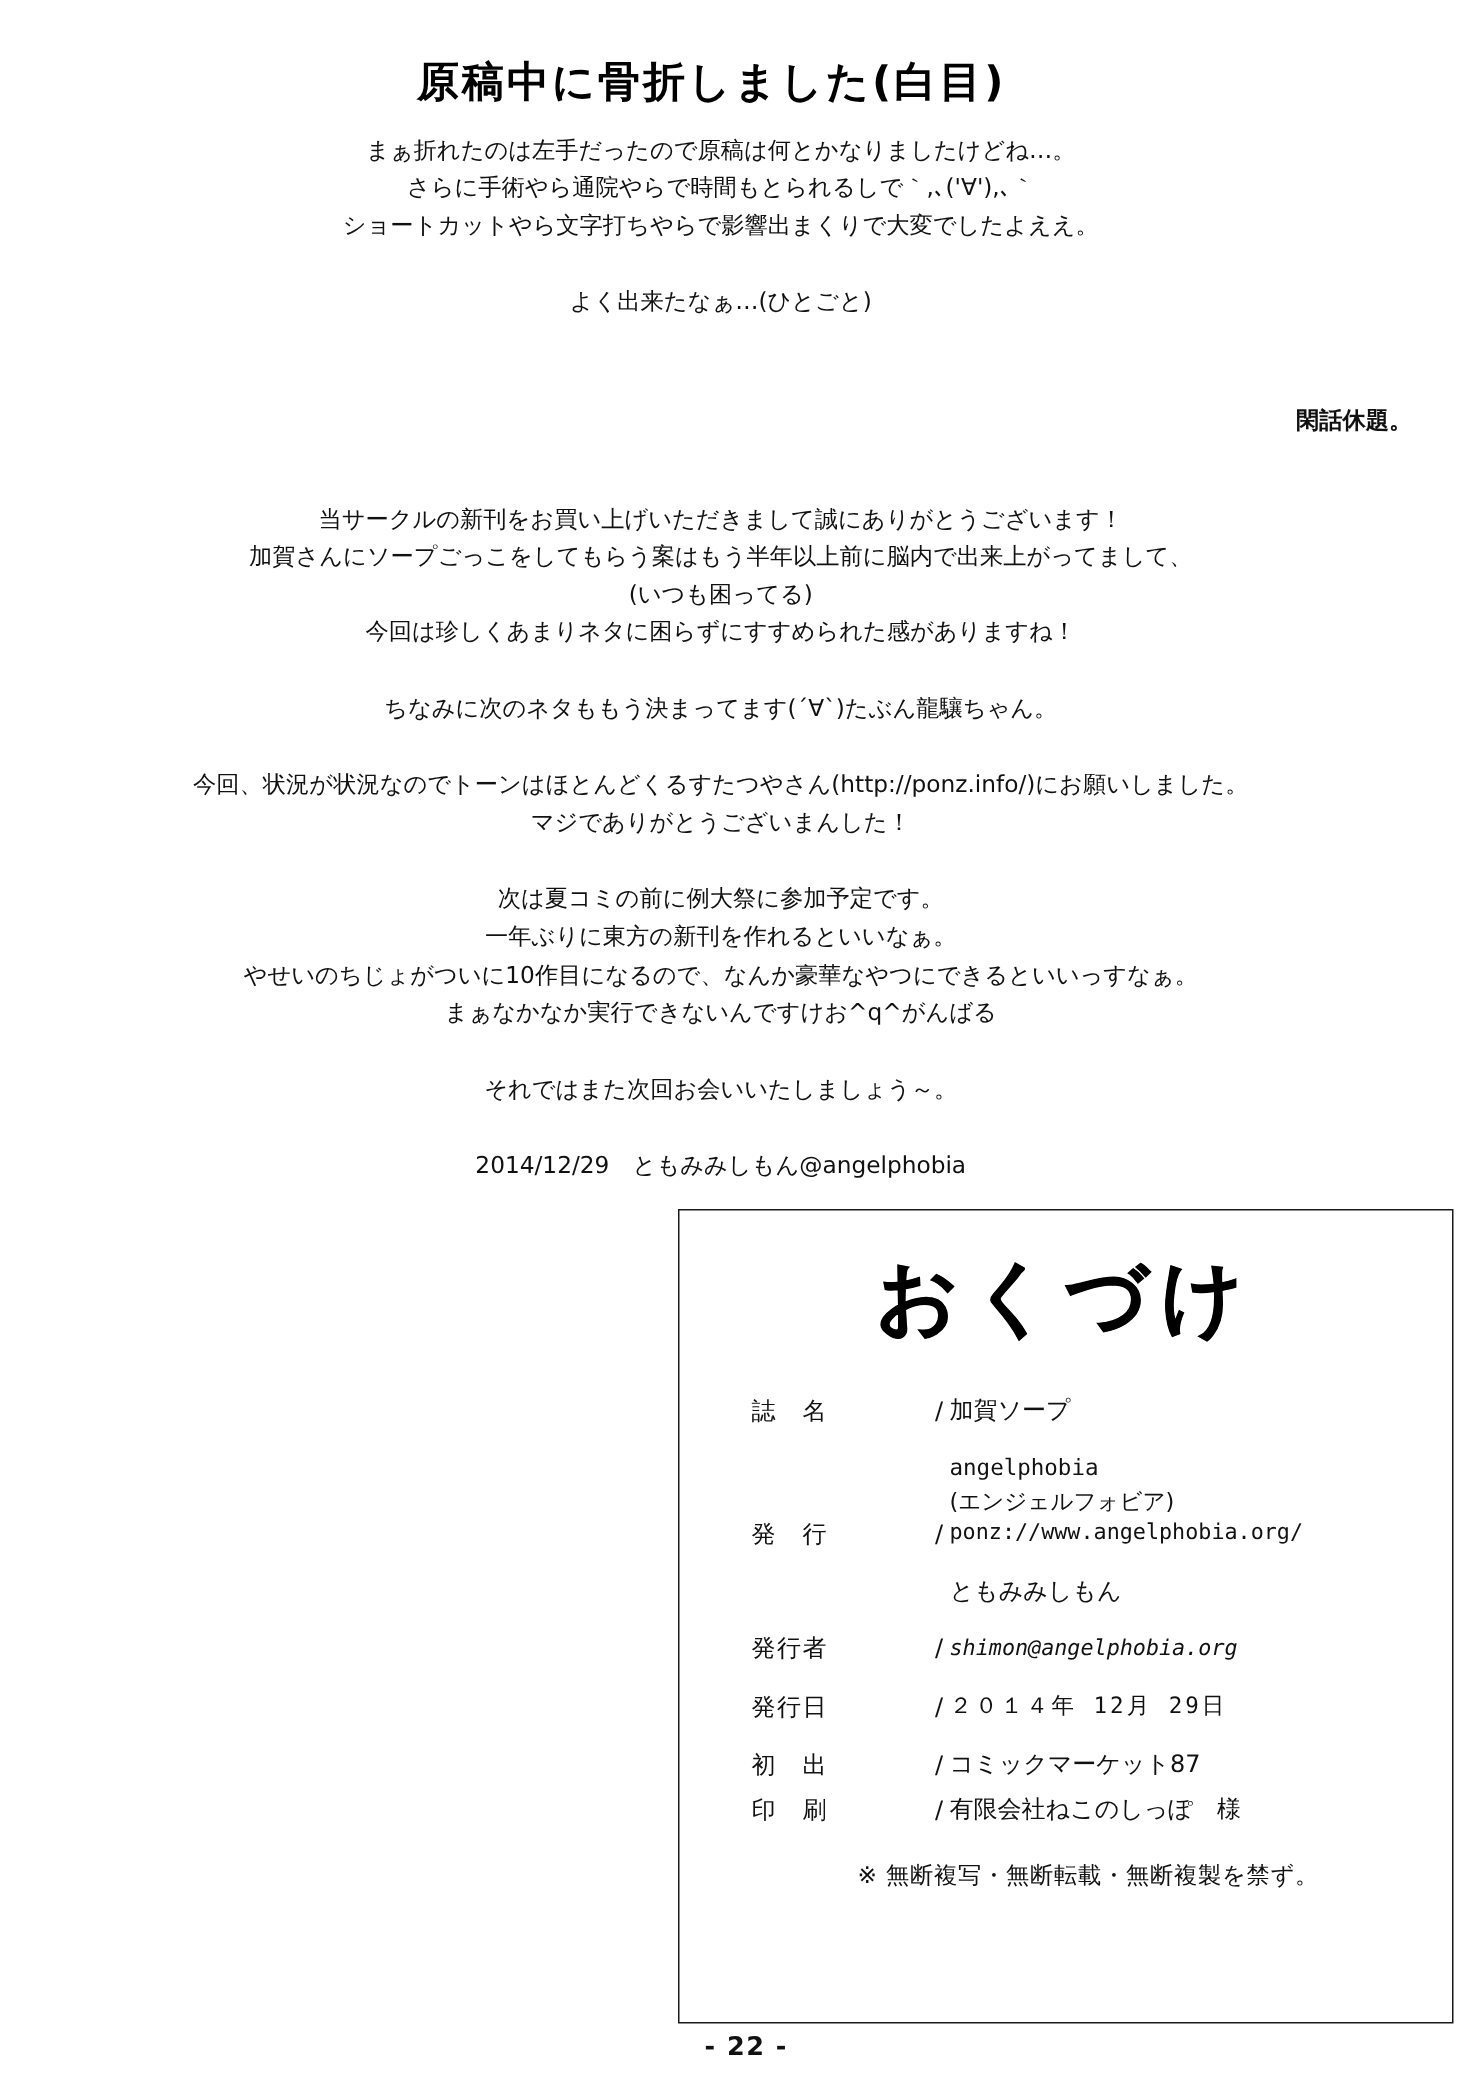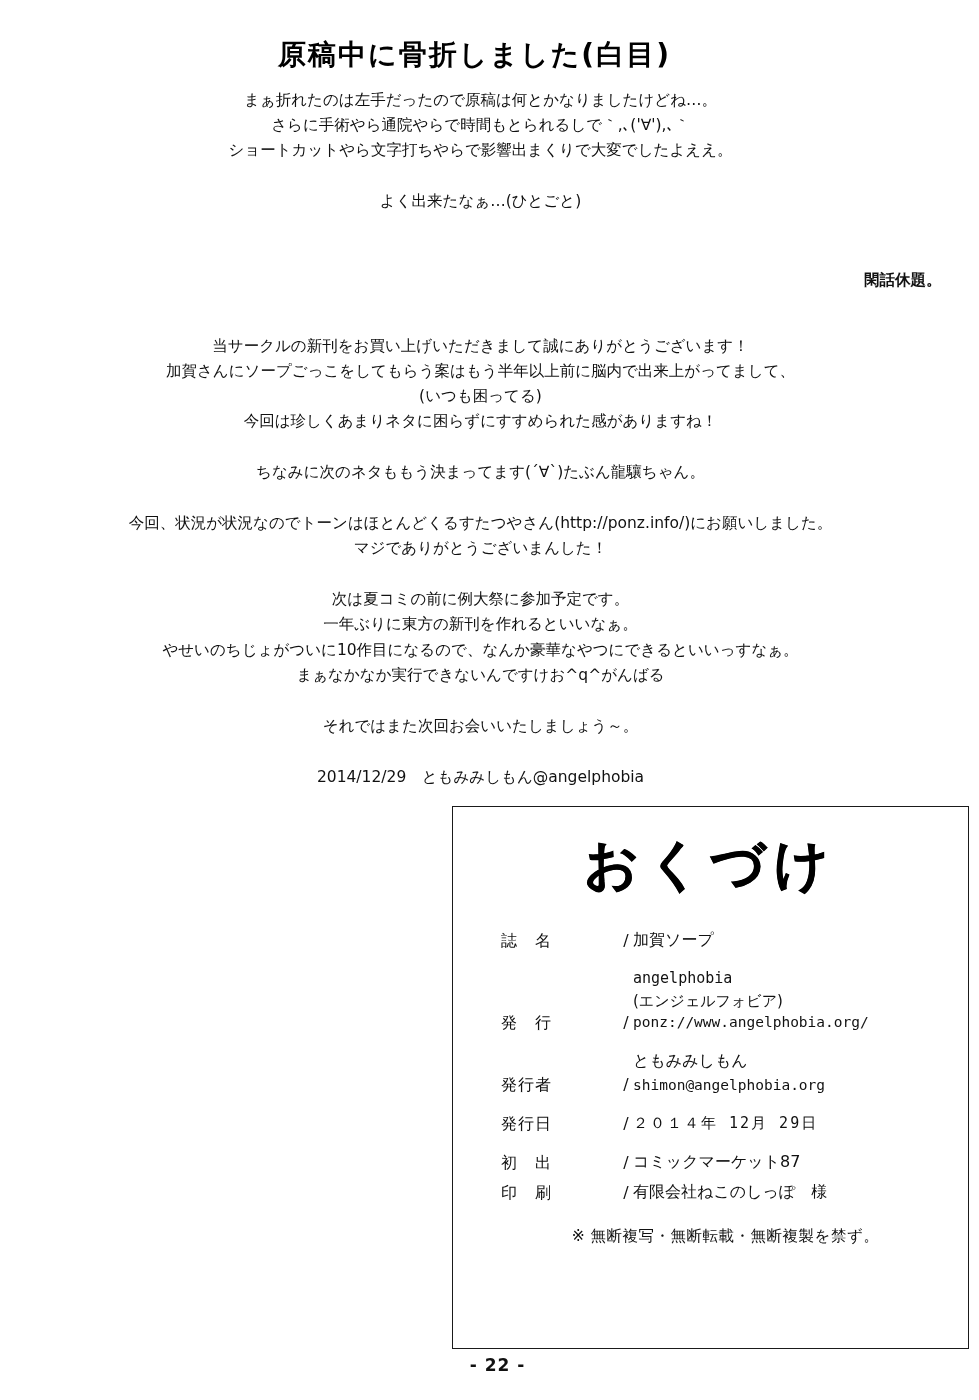--- a/index.html
+++ b/index.html
@@ -131,21 +131,22 @@
   }
   .crow .val .mono {
     display: block;
     font-family: "DejaVu Sans Mono", monospace;
     font-size: 14.5px;
   }
   .crow .val .mail {
     display: block;
     font-family: "DejaVu Sans Mono", monospace;
     font-size: 14.5px;
-    margin-top: 2px;
+    margin-top: 16px;
+    font-style: italic;
   }
   .crow.tight { margin-bottom: 6px; }
 
   .date-val {
     letter-spacing: 2px;
     font-family: "DejaVu Sans", sans-serif;
     font-size: 16.5px;
   }
 
   .notice {

